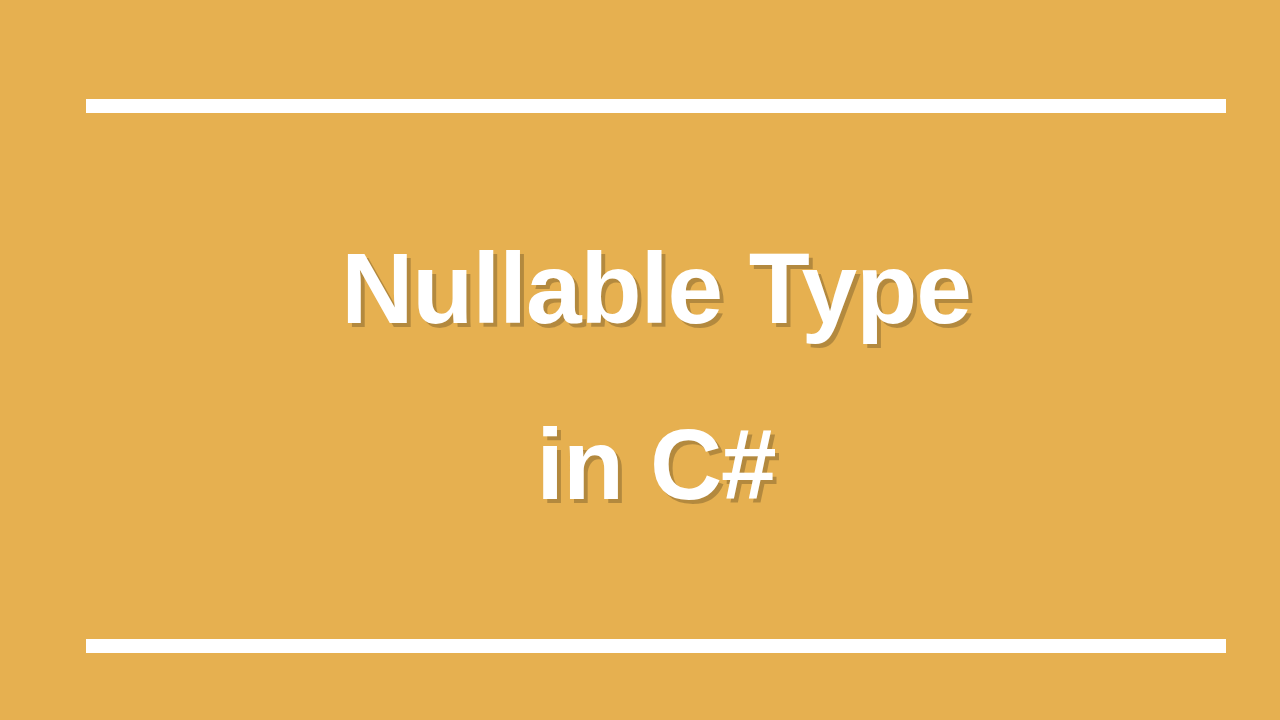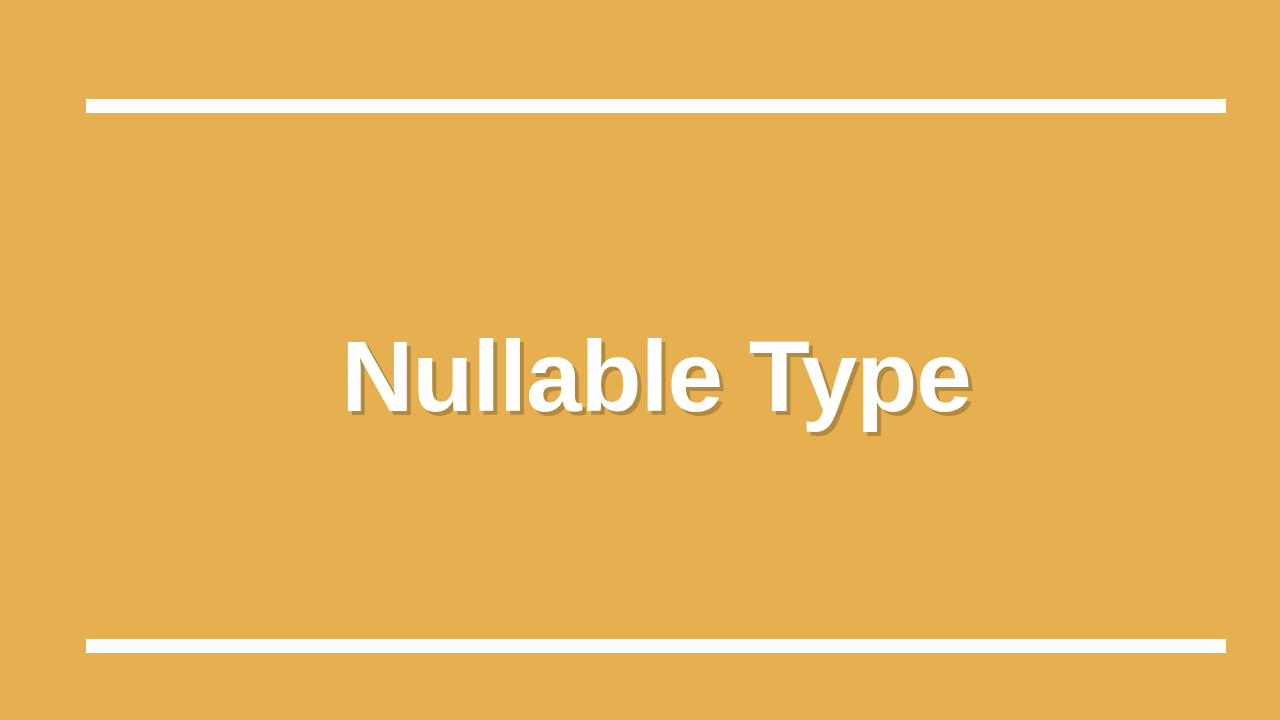--- a/index.html
+++ b/index.html
@@ -41,15 +41,16 @@
       letter-spacing: -1px;
     }
   </style>
 </head>
 <body>
 
 <div class="horizontal-rule"></div>
 
 <div class="title-container">
   <div class="title-line">Nullable Type</div>
+  <div class="title-line">in C#</div>
 </div>
 
 <div class="horizontal-rule"></div>
 
 </body></html>

